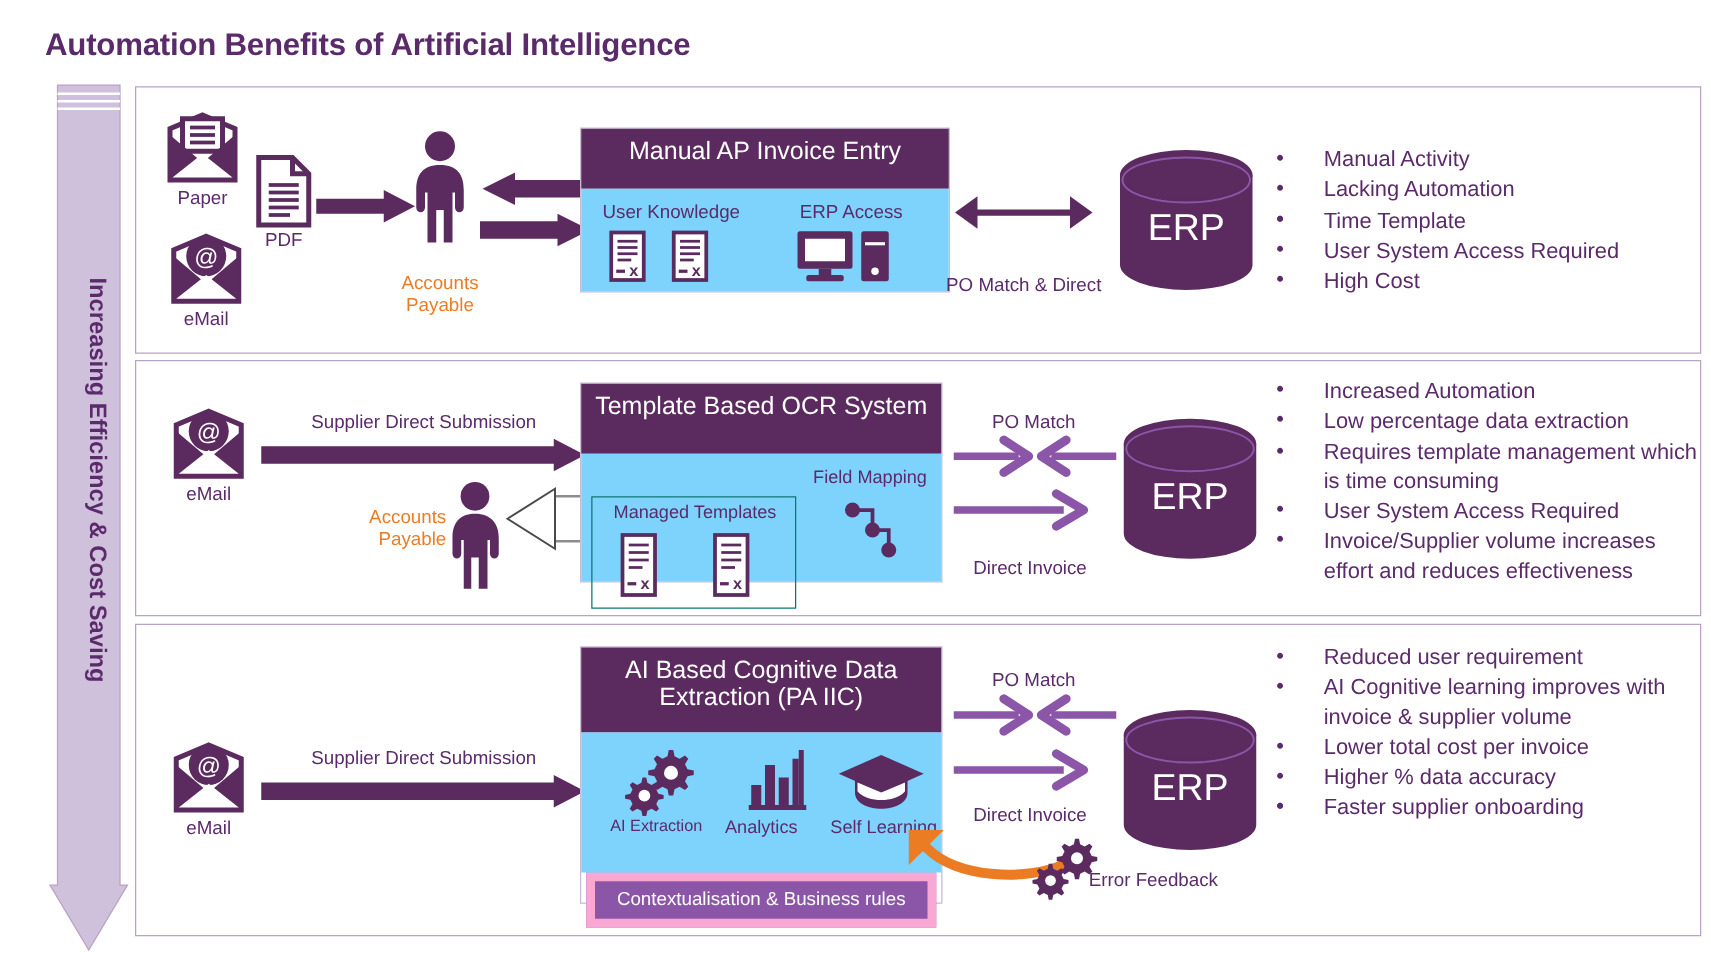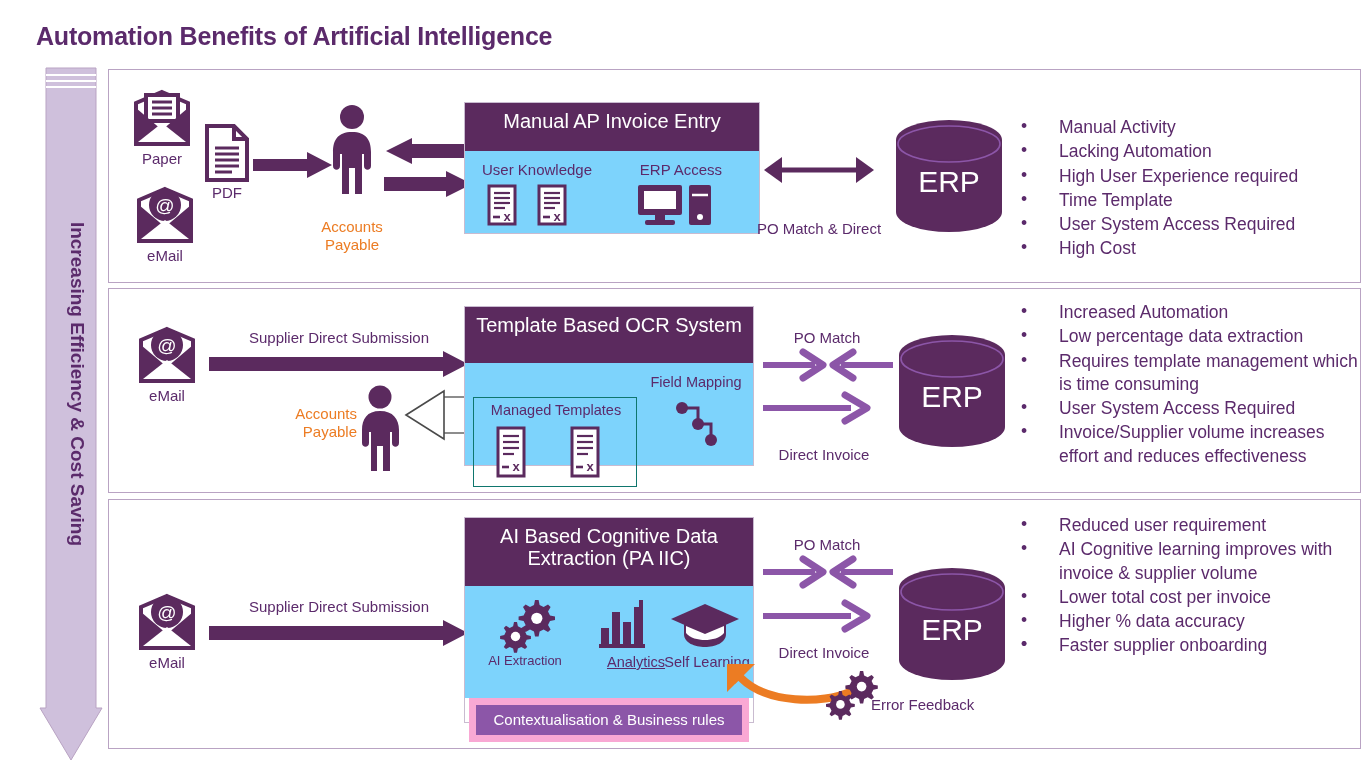--- a/index.html
+++ b/index.html
@@ -214,21 +214,21 @@
         <path d="M2 20 V92 A53 20 0 0 0 108 92 V20 Z" fill="#5B2A5E"></path>
         <ellipse cx="55" cy="20" rx="53" ry="20" fill="#5B2A5E"></ellipse>
         <ellipse cx="55" cy="24" rx="51" ry="18" fill="none" stroke="#8C56A8" stroke-width="1.6"></ellipse>
         <text x="55" y="72" font-family="Liberation Sans, sans-serif" font-size="30" fill="#ffffff" text-anchor="middle">ERP</text>
       </svg>
     </div>
 
     <ul class="bullets" id="b1" style="left:906px;top:46px;width:340px;">
         <li><span class="dot">•</span><span>Manual Activity</span></li>
         <li><span class="dot">•</span><span>Lacking Automation</span></li>
-        <li><span class="dot">•</span><span>High User Experience required</span></li>
+        <li><span class="dot">•</span></li>
         <li><span class="dot">•</span><span>Time Template</span></li>
         <li><span class="dot">•</span><span>User System Access Required</span></li>
         <li><span class="dot">•</span><span>High Cost</span></li>
       </ul>
   </div>
 
   <div class="row" id="row2">
 
     <div class="abs" style="left:28px;top:38px;">
       <svg width="60" height="56" viewBox="0 0 60 56">
@@ -359,21 +359,21 @@
     <div class="abs" style="left:100px;top:120px;">
       <svg width="260" height="26" viewBox="0 0 260 26">
         <path d="M0 6 H234 V0 L259 13 L234 26 V20 H0 Z" fill="#5B2A5E"></path>
       </svg>
     </div>
 
     <div class="panel" style="left:355px;top:17px;width:290px;height:206px;">
       <div class="panel-head" style="height:68px;">AI Based Cognitive Data Extraction (PA IIC)</div>
       <div class="panel-body" style="height:112px;">
         <div class="abs lbl" style="left:4px;top:68px;width:112px;font-size:13px;">AI Extraction</div>
-        <div class="abs lbl" style="left:128px;top:68px;width:86px;font-size:14.5px;text-decoration:underline;">Analytics</div>
+        <div class="abs lbl" style="left:101px;top:68px;width:86px;font-size:14.5px;">Analytics</div>
         <div class="abs lbl" style="left:192px;top:68px;width:100px;font-size:14.5px;">Self Learning</div>
 
         <div class="abs" style="left:34px;top:12px;">
           <svg width="54" height="52" viewBox="0 0 54 52">
             <g fill="#5B2A5E">
               <path d="M36 2 l3.6 0 1 5 4 2 4.4-2.6 2.6 2.6 -2.6 4.4 2 4 5 1 0 3.6 -5 1 -2 4 2.6 4.4 -2.6 2.6 -4.4-2.6 -4 2 -1 5 -3.6 0 -1-5 -4-2 -4.4 2.6 -2.6-2.6 2.6-4.4 -2-4 -5-1 0-3.6 5-1 2-4 -2.6-4.4 2.6-2.6 4.4 2.6 4-2z"></path>
               <circle cx="37.8" cy="20.3" r="5.6" fill="#fff"></circle>
               <path d="M15 24 l3 0 0.9 4.2 3.4 1.7 3.7-2.2 2.2 2.2 -2.2 3.7 1.7 3.4 4.2 0.9 0 3 -4.2 0.9 -1.7 3.4 2.2 3.7 -2.2 2.2 -3.7-2.2 -3.4 1.7 -0.9 4.2 -3 0 -0.9-4.2 -3.4-1.7 -3.7 2.2 -2.2-2.2 2.2-3.7 -1.7-3.4 -4.2-0.9 0-3 4.2-0.9 1.7-3.4 -2.2-3.7 2.2-2.2 3.7 2.2 3.4-1.7z"></path>
               <circle cx="16.5" cy="38.5" r="4.7" fill="#fff"></circle>
             </g>

